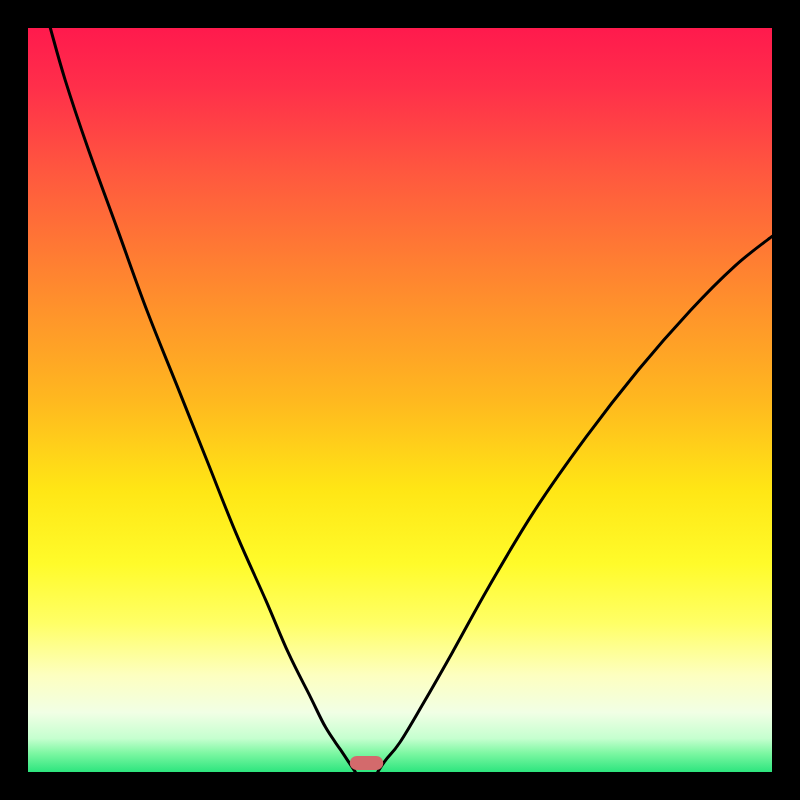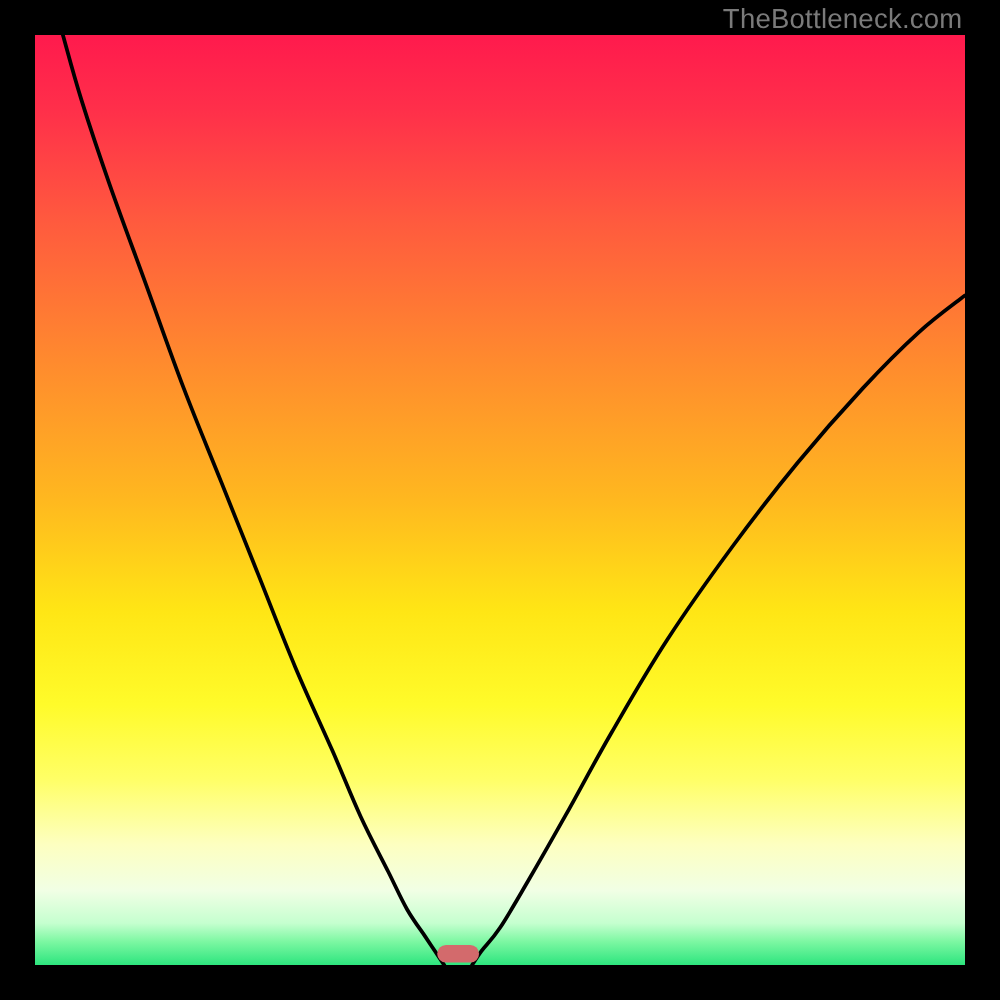--- a/index.html
+++ b/index.html
@@ -34,21 +34,20 @@
     font-weight: 500;
     letter-spacing: 0.2px;
     user-select: none;
   }
 </style>
 </head>
 <body>
 
 <div class="frame">
 
-  <div class="watermark">TheBottleneck.com</div>
 
   <div class="plot">
     <svg id="plot-svg" width="744" height="744" viewBox="0 0 744 744">
       <defs>
         <linearGradient id="bg-grad" x1="0" y1="0" x2="0" y2="1">
             <stop offset="0%" stop-color="#ff1a4d"></stop>
             <stop offset="8%" stop-color="#ff2f4a"></stop>
             <stop offset="20%" stop-color="#ff5a3e"></stop>
             <stop offset="35%" stop-color="#ff8a2e"></stop>
             <stop offset="50%" stop-color="#ffb81f"></stop>

